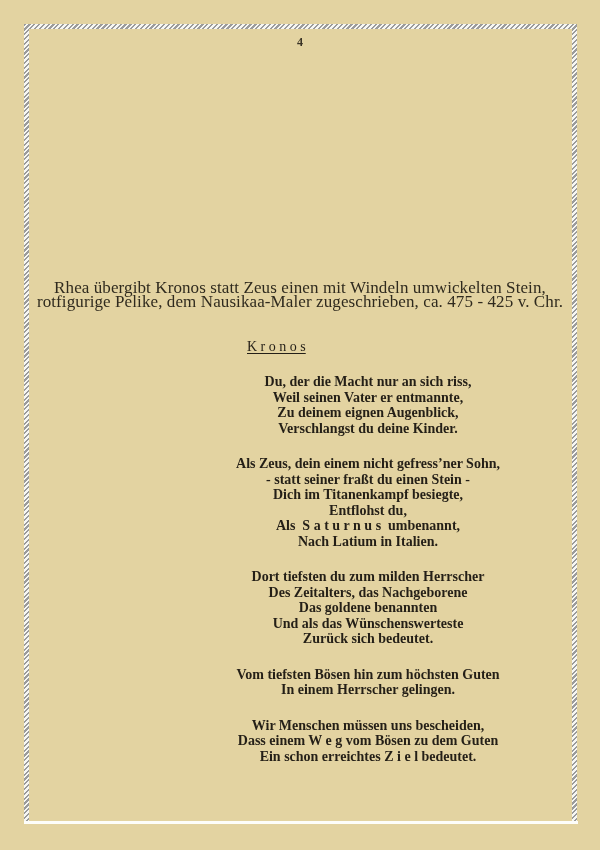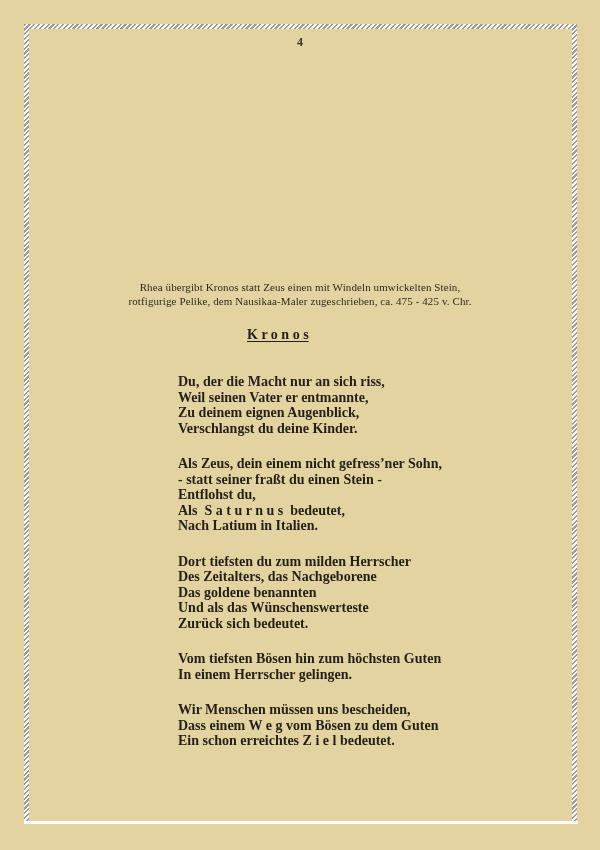--- a/index.html
+++ b/index.html
@@ -36,39 +36,39 @@
     text-align:center;font-size:12px;color:var(--ink-soft);
     font-weight:bold;
   }
 
   .figure-area{
     position:absolute;left:40px;top:55px;width:520px;height:222px;
   }
 
   .caption{
     position:absolute;left:0;top:281px;width:600px;
-    text-align:center;font-size:11px;line-height:13.8px;
+    text-align:center;font-size:17px;line-height:13.8px;
     color:#2f2a1e;letter-spacing:0.1px;
   }
 
   .poem-title{
-    position:absolute;left:247px;top:327px;
-    font-size:14px;font-weight:bold;
+    position:absolute;left:247px;top:339px;
+    font-size:14px;font-weight:normal;
     text-decoration:underline;
     text-underline-offset:2px;
     white-space:pre;
     color:var(--ink);
   }
 
   .poem{
     position:absolute;left:178px;top:374px;width:380px;
     font-size:14px;font-weight:bold;line-height:15.5px;
     color:var(--ink);
   }
-  .poem-stanza{margin:0 0 20px 0;}
+  .poem-stanza{margin:0 0 20px 0;text-align:center;}
   .poem-line{white-space:pre;}
 </style>
 </head>
 <body>
 
 <div class="border-band striped border-top"></div>
 <div class="border-band striped border-left"></div>
 <div class="border-band striped border-right"></div>
 <div class="border-band border-bottom"></div>
 
@@ -86,22 +86,23 @@
 <div class="poem">
   <div class="poem-stanza">
       <div class="poem-line">Du, der die Macht nur an sich riss,</div>
       <div class="poem-line">Weil seinen Vater er entmannte,</div>
       <div class="poem-line">Zu deinem eignen Augenblick,</div>
       <div class="poem-line">Verschlangst du deine Kinder.</div>
     </div>
   <div class="poem-stanza">
       <div class="poem-line">Als Zeus, dein einem nicht gefress’ner Sohn,</div>
       <div class="poem-line">- statt seiner fraßt du einen Stein -</div>
+      <div class="poem-line">Dich im Titanenkampf besiegte,</div>
       <div class="poem-line">Entflohst du,</div>
-      <div class="poem-line">Als  S a t u r n u s  bedeutet,</div>
+      <div class="poem-line">Als  S a t u r n u s  umbenannt,</div>
       <div class="poem-line">Nach Latium in Italien.</div>
     </div>
   <div class="poem-stanza">
       <div class="poem-line">Dort tiefsten du zum milden Herrscher</div>
       <div class="poem-line">Des Zeitalters, das Nachgeborene</div>
       <div class="poem-line">Das goldene benannten</div>
       <div class="poem-line">Und als das Wünschenswerteste</div>
       <div class="poem-line">Zurück sich bedeutet.</div>
     </div>
   <div class="poem-stanza">

